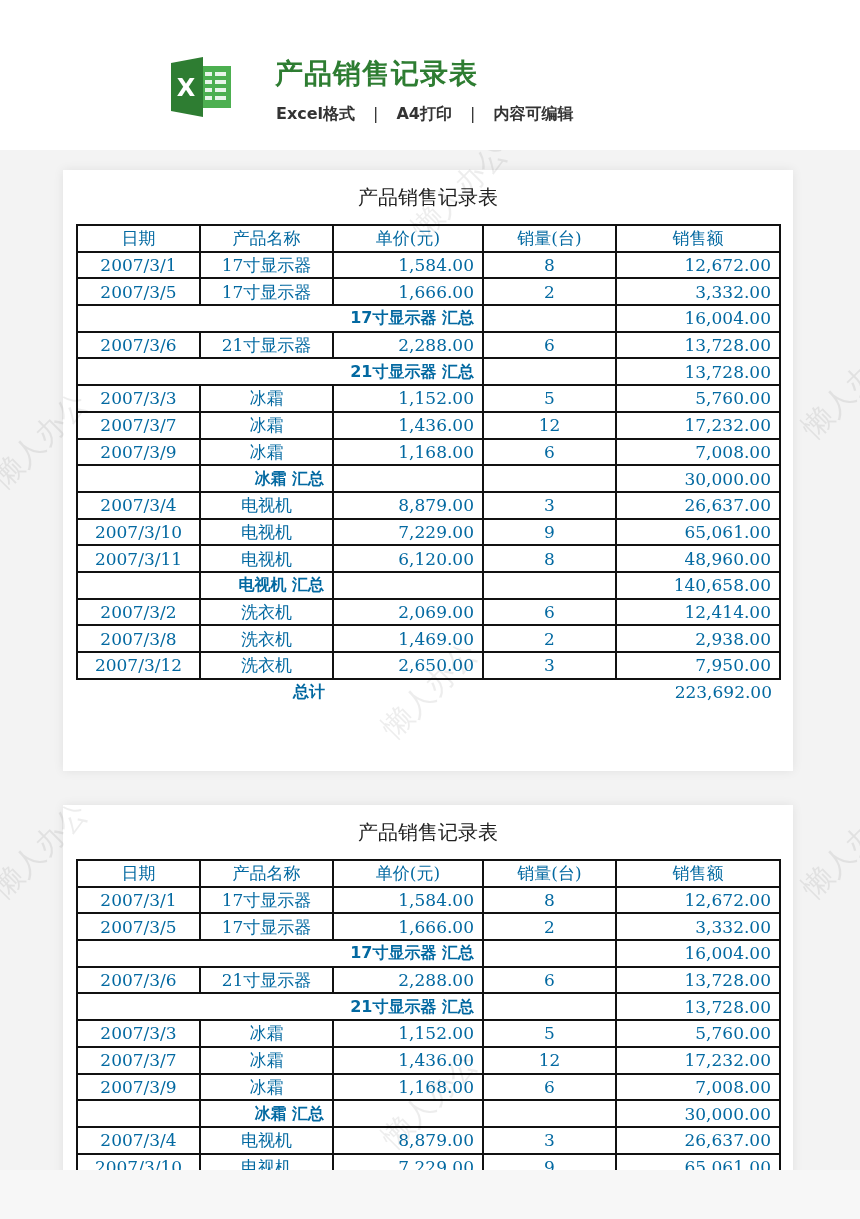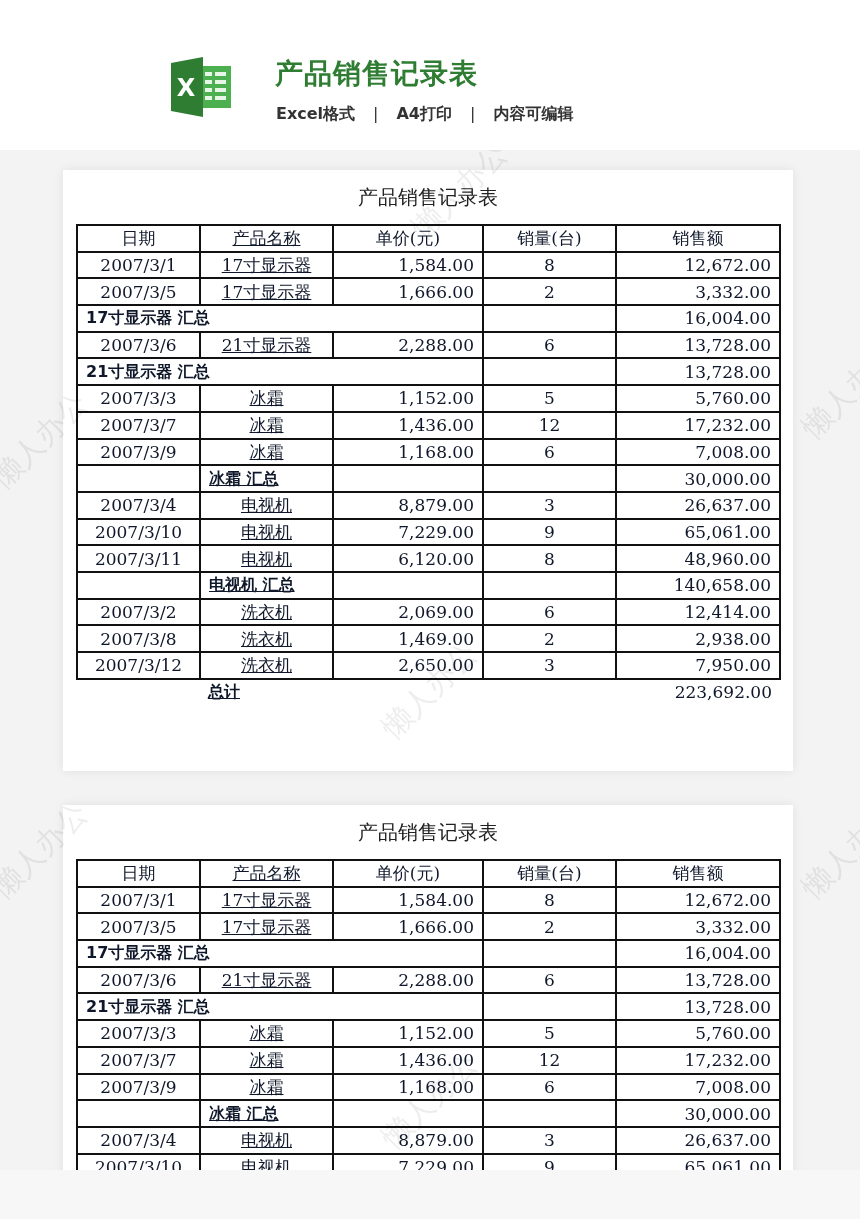--- a/index.html
+++ b/index.html
@@ -30,31 +30,31 @@
     box-shadow: 0 0 10px rgba(0,0,0,0.08);
   }
   .card1 { top: 20px; height: 601px; }
   .card2 { top: 655px; height: 400px; }
   .sheet-title {
     position: absolute; left: 0; top: 14px; width: 100%; text-align: center;
     font-size: 20px; color: #222; font-family: "DejaVu Serif", serif;
   }
   table.grid {
     position: absolute; left: 13px; top: 54px; border-collapse: collapse;
-    font-family: "DejaVu Serif", serif; font-size: 17px; color: #0f172a;
+    font-family: "DejaVu Serif", serif; font-size: 17px; color: #0369a1;
   }
   table.grid td {
     height: 24.7px; padding: 0 8px; border: 2px solid #111; line-height: 22px; white-space: nowrap;
   }
   .c-date { width: 105px; text-align: center; }
-  .c-name { width: 115px; text-align: center; text-decoration: underline; }
+  .c-name { width: 115px; text-align: center; }
   .c-price { width: 132px; text-align: right; }
   .c-qty { width: 115px; text-align: center; }
   .c-amt { width: 146px; text-align: right; margin-left: 27px; }
-  .sub td.lbl { font-weight: bold; font-family: "DejaVu Sans", sans-serif; text-align: left; font-size: 16px; }
+  .sub td.lbl { font-weight: bold; font-family: "DejaVu Sans", sans-serif; text-align: right; font-size: 16px; }
   table.grid tr.noborder td { border: none; }
   .bottom { position: absolute; left: 0; top: 1170px; width: 860px; height: 49px; background: #f7f7f7; }
 </style>
 </head>
 <body>
 
 <div class="header">
   <svg class="xl-icon" viewBox="0 0 62 60">
     <rect x="26" y="9" width="34" height="42" fill="#4caf50"></rect>
     <g fill="#e8f5e9">

